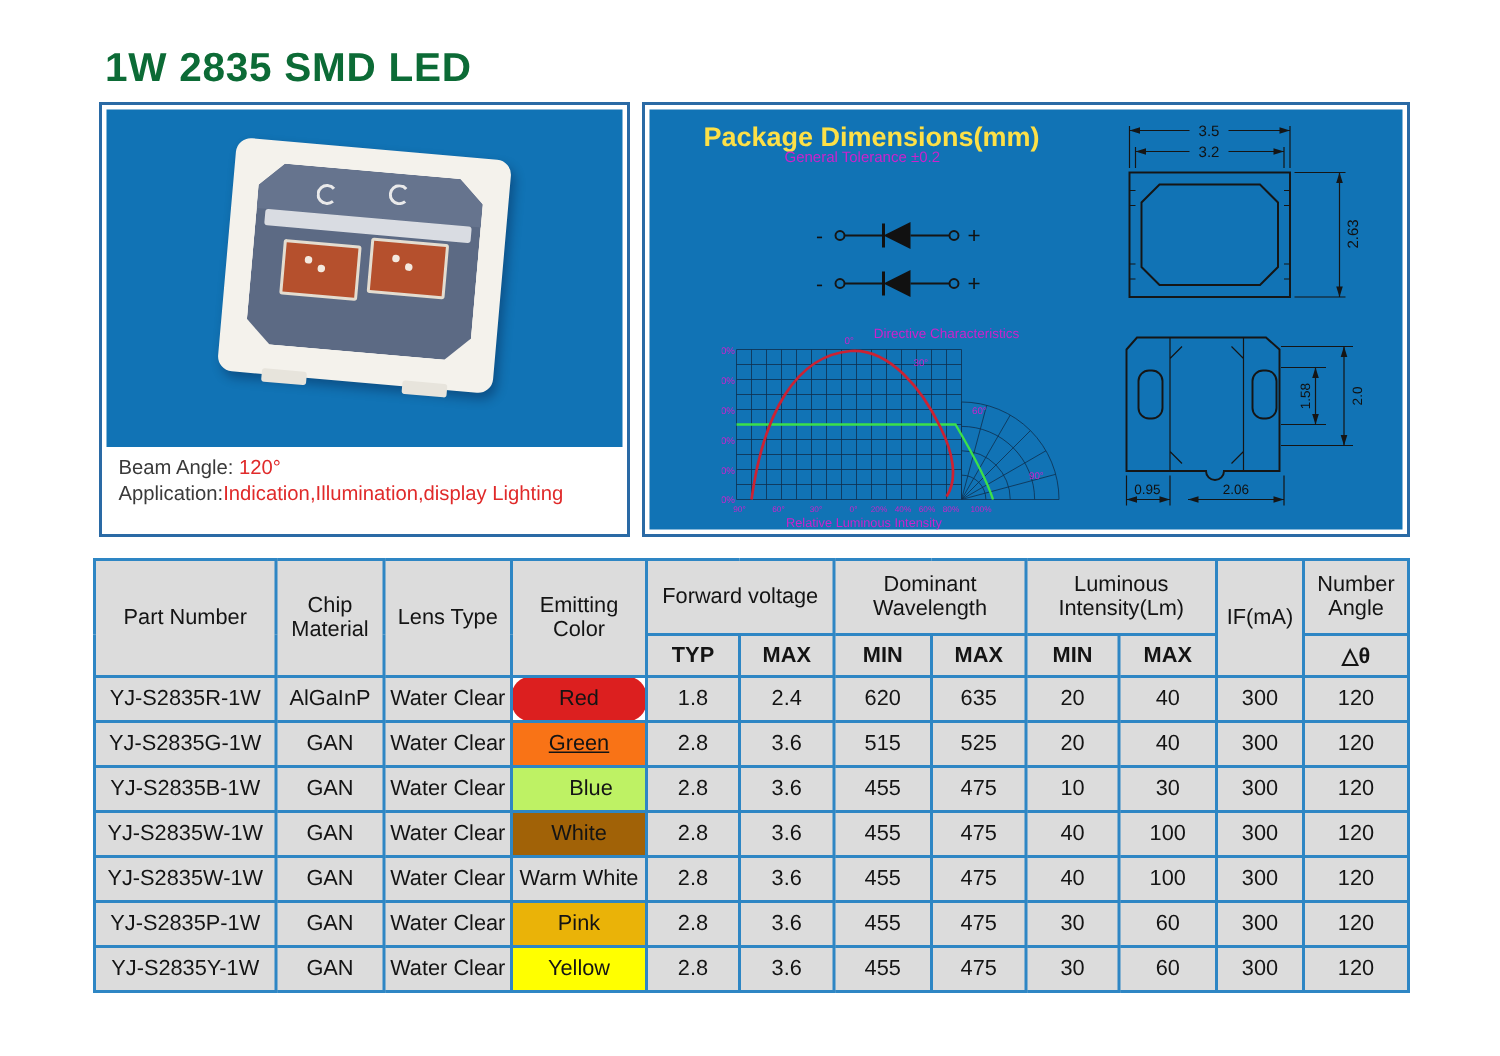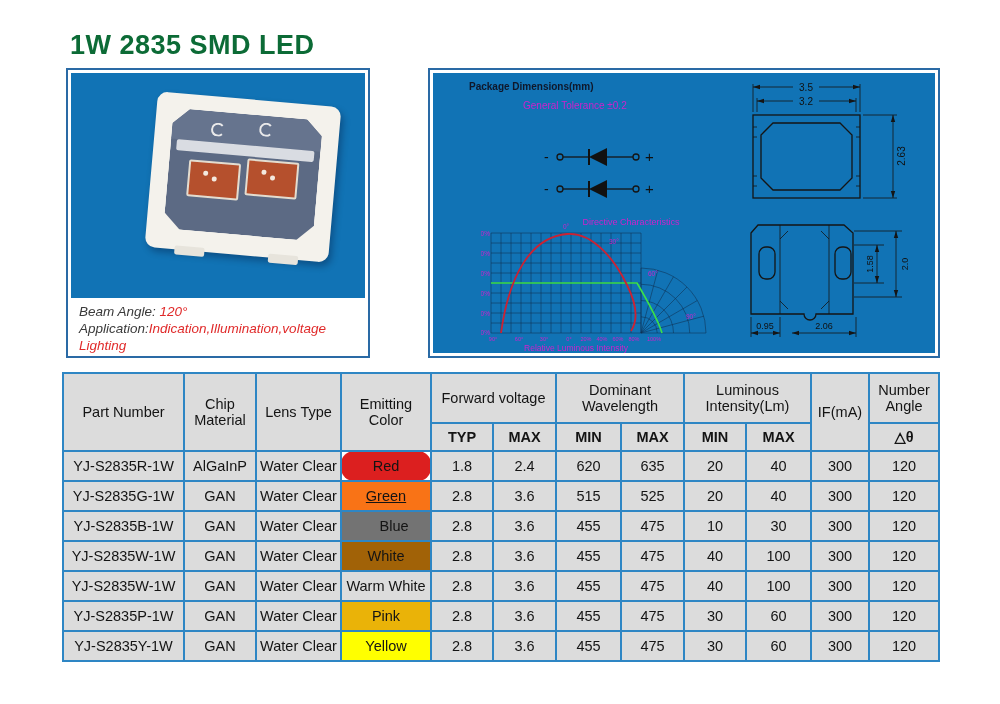--- a/index.html
+++ b/index.html
@@ -1,38 +1,38 @@
 <!DOCTYPE html>
 <html><head>
 <meta charset="utf-8">
 <style>
   html,body{margin:0;padding:0;}
   body{width:1000px;height:704px;background:#ffffff;font-family:"Liberation Sans",sans-serif;position:relative;overflow:hidden;}
   .page-title{position:absolute;left:70px;top:30px;font-size:27px;font-weight:bold;color:#0c6b36;letter-spacing:.5px;}
   .panel{position:absolute;border:2px solid #2a6aa5;background:#ffffff;padding:3px;box-sizing:border-box;}
-  .panel-left{left:66px;top:68px;width:304px;height:290px;font-style:italic;}
+  .panel-left{left:66px;top:68px;width:354px;height:290px;}
   .panel-right{left:428px;top:68px;width:512px;height:290px;}
   .photo{position:relative;width:100%;height:225px;background:#1173b5;overflow:hidden;}
   .caption{padding:5px 8px 0 8px;font-size:13.5px;line-height:17px;color:#3a3a3a;}
   .red{color:#e02a2a;}
   
   .pkg{position:absolute;left:80px;top:26px;width:184px;height:156px;background:#f4f2ec;border-radius:10px;transform:rotate(5deg);box-shadow:3px 4px 7px rgba(0,0,30,.three);box-shadow:3px 4px 7px rgba(0,0,30,.3);}
   .cavity{position:absolute;left:17px;top:15px;right:17px;bottom:20px;background:#5c6a84;clip-path:polygon(11% 0,89% 0,100% 13%,100% 87%,89% 100%,11% 100%,0 87%,0 13%);}
   .bond-strip{position:absolute;top:0;left:0;right:0;height:26%;background:#66748e;}
   .bond-dot{position:absolute;width:10px;height:10px;border:2px solid #e9e9ea;border-radius:50%;border-right-color:transparent;}
   .bd1{left:26%;top:9%;} .bd2{left:58%;top:6%;}
   .divider{position:absolute;top:26%;left:4%;right:4%;height:9%;background:#d9dce2;border-radius:2px;}
   .chip{position:absolute;width:32%;height:28%;background:#b5502d;border:2px solid #e4ddd0;border-radius:2px;}
   .chip::after{content:"";position:absolute;left:28%;top:26%;width:5px;height:5px;background:#f3e9df;border-radius:50%;box-shadow:9px 5px 0 #f3e9df;}
   .chip1{left:13%;top:41%;} .chip2{left:52%;top:36%;}
   .tab{position:absolute;bottom:-5px;width:30px;height:9px;background:#e7e4dc;border-radius:2px;}
   .tab1{left:30px;} .tab2{right:30px;}
   
   .blue-fill{position:relative;width:100%;height:100%;background:#1173b5;}
-  .pkg-title{position:absolute;left:36px;top:8px;font-size:10px;font-weight:bold;color:#0f172a;}
+  .pkg-title{position:absolute;left:36px;top:8px;font-size:18px;font-weight:bold;color:#fde047;}
   .pkg-sub{position:absolute;left:90px;top:27px;font-size:10px;color:#cc22cc;}
   .abs{position:absolute;}
   svg text{font-family:"Liberation Sans",sans-serif;}
   .ln{stroke:#151515;stroke-width:1.3;fill:none;}
   .thin{stroke:#151515;stroke-width:.8;fill:none;}
   .dtxt{font-size:10px;fill:#111;}
   .mg{fill:#cc22cc;}
   
   table.spec{position:absolute;left:62px;top:372px;border-collapse:collapse;table-layout:fixed;}
   table.spec td{border:2px solid #2e86c4;background:#dcdcdc;font-size:14.5px;color:#141414;text-align:center;vertical-align:middle;padding:0 2px;}
@@ -55,21 +55,21 @@
         <div class="divider"></div>
         <div class="chip chip1"></div>
         <div class="chip chip2"></div>
       </div>
       <div class="tab tab1"></div>
       <div class="tab tab2"></div>
     </div>
   </div>
   <div class="caption">
     <div><span>Beam Angle: </span><span class="red">120°</span></div>
-    <div><span>Application:</span><span class="red">Indication,Illumination,voltage Lighting</span></div>
+    <div><span>Application:</span><span class="red">Indication,Illumination,display Lighting</span></div>
   </div>
 </div>
 
 <div class="panel panel-right">
   <div class="blue-fill">
     <div class="pkg-title">Package Dimensions(mm)</div>
     <div class="pkg-sub">General Tolerance ±0.2</div>
 
     <svg class="abs" style="left:108px;top:66px;" width="130" height="66" viewBox="0 0 130 66">
       <g>
@@ -250,21 +250,21 @@
     <td>525</td>
     <td>20</td>
     <td>40</td>
     <td>300</td>
     <td>120</td>
   </tr>
   <tr class="dr">
     <td>YJ-S2835B-1W</td>
     <td class="chipm">GAN</td>
     <td>Water Clear</td>
-    <td style="background: #737373; padding-left: 18px;">Blue</td>
+    <td style="background: #bef264; padding-left: 18px;">Blue</td>
     <td>2.8</td>
     <td>3.6</td>
     <td>455</td>
     <td>475</td>
     <td>10</td>
     <td>30</td>
     <td>300</td>
     <td>120</td>
   </tr>
   <tr class="dr">

